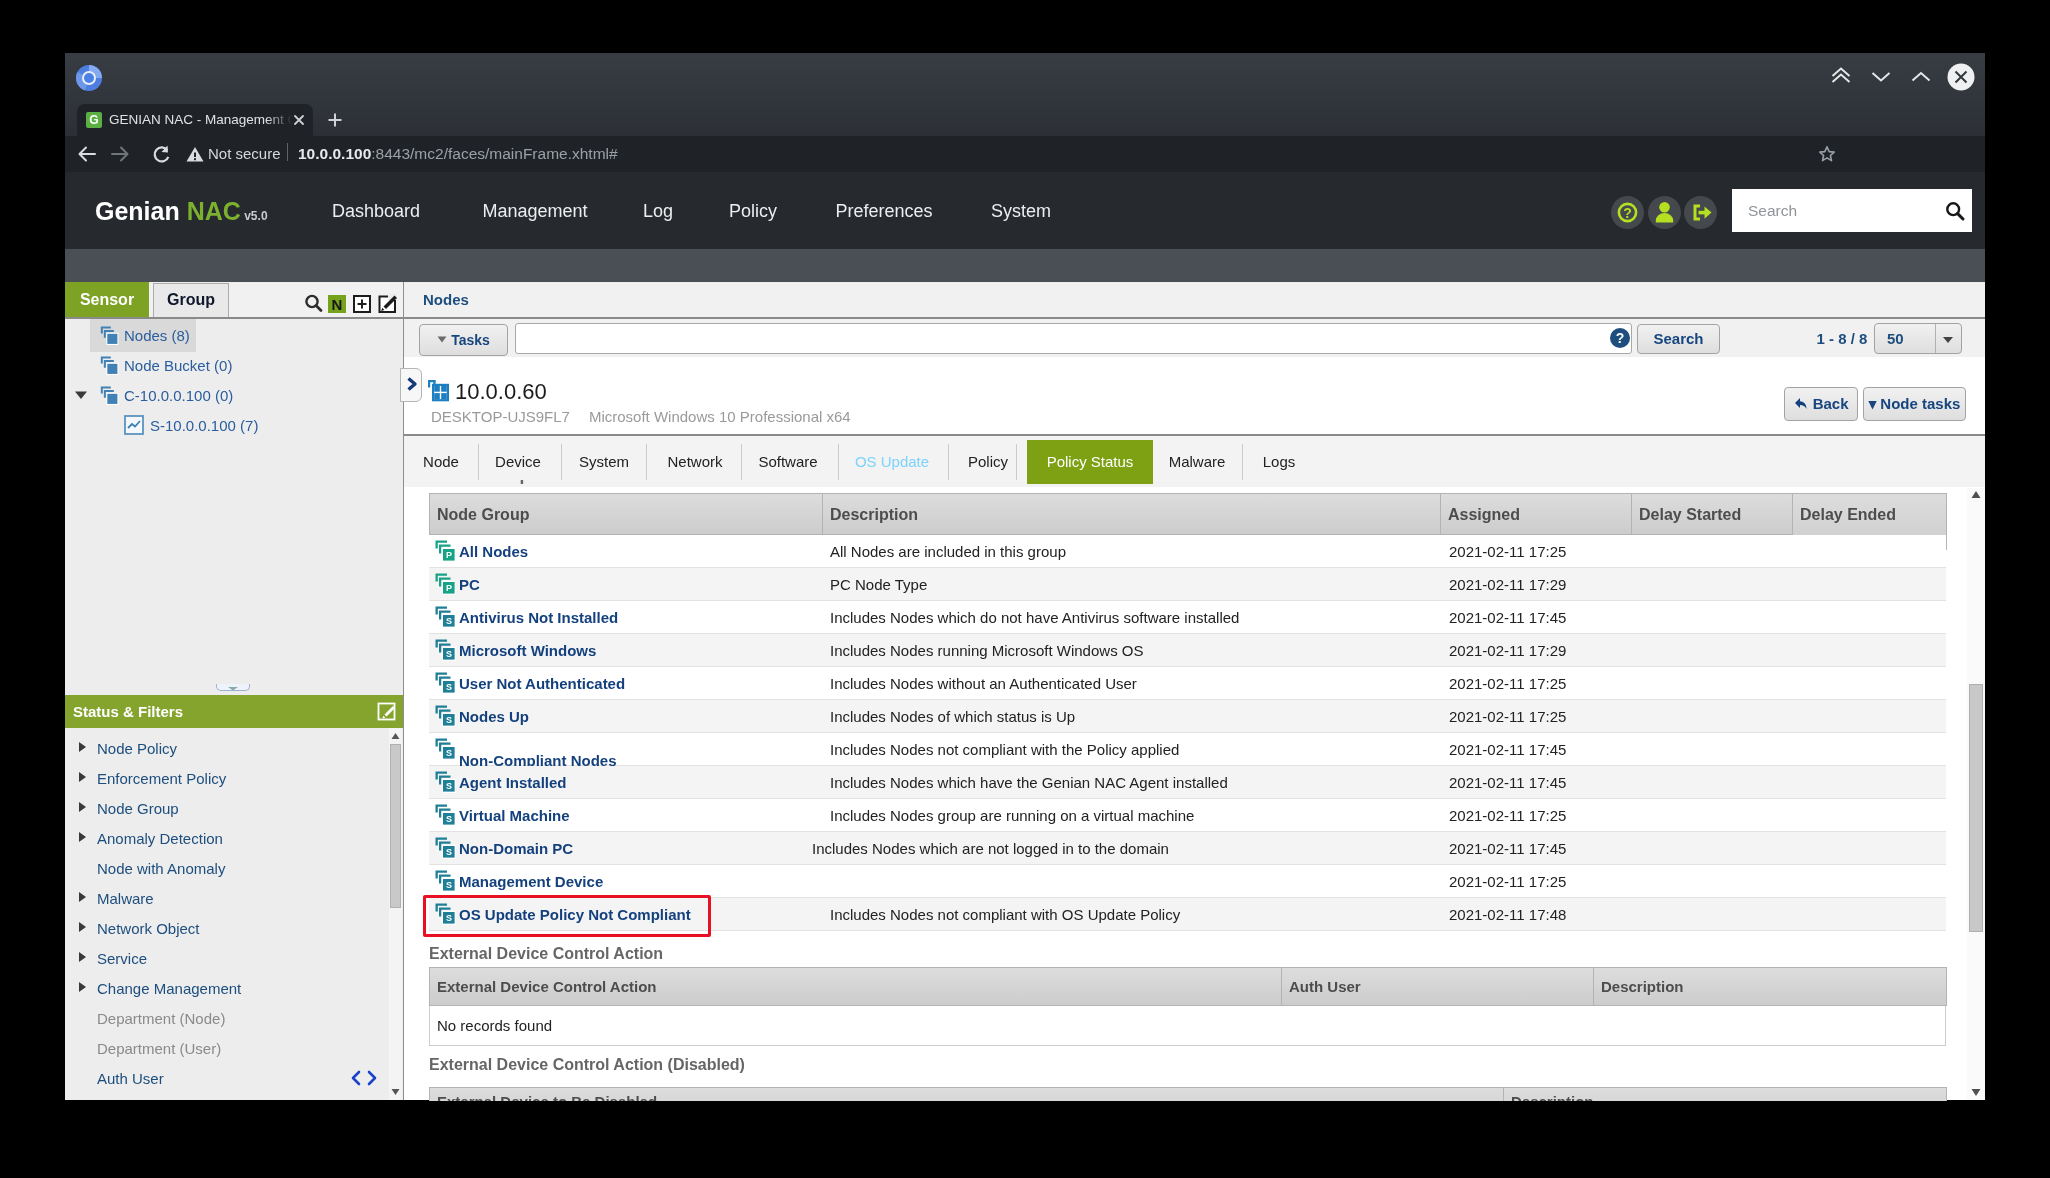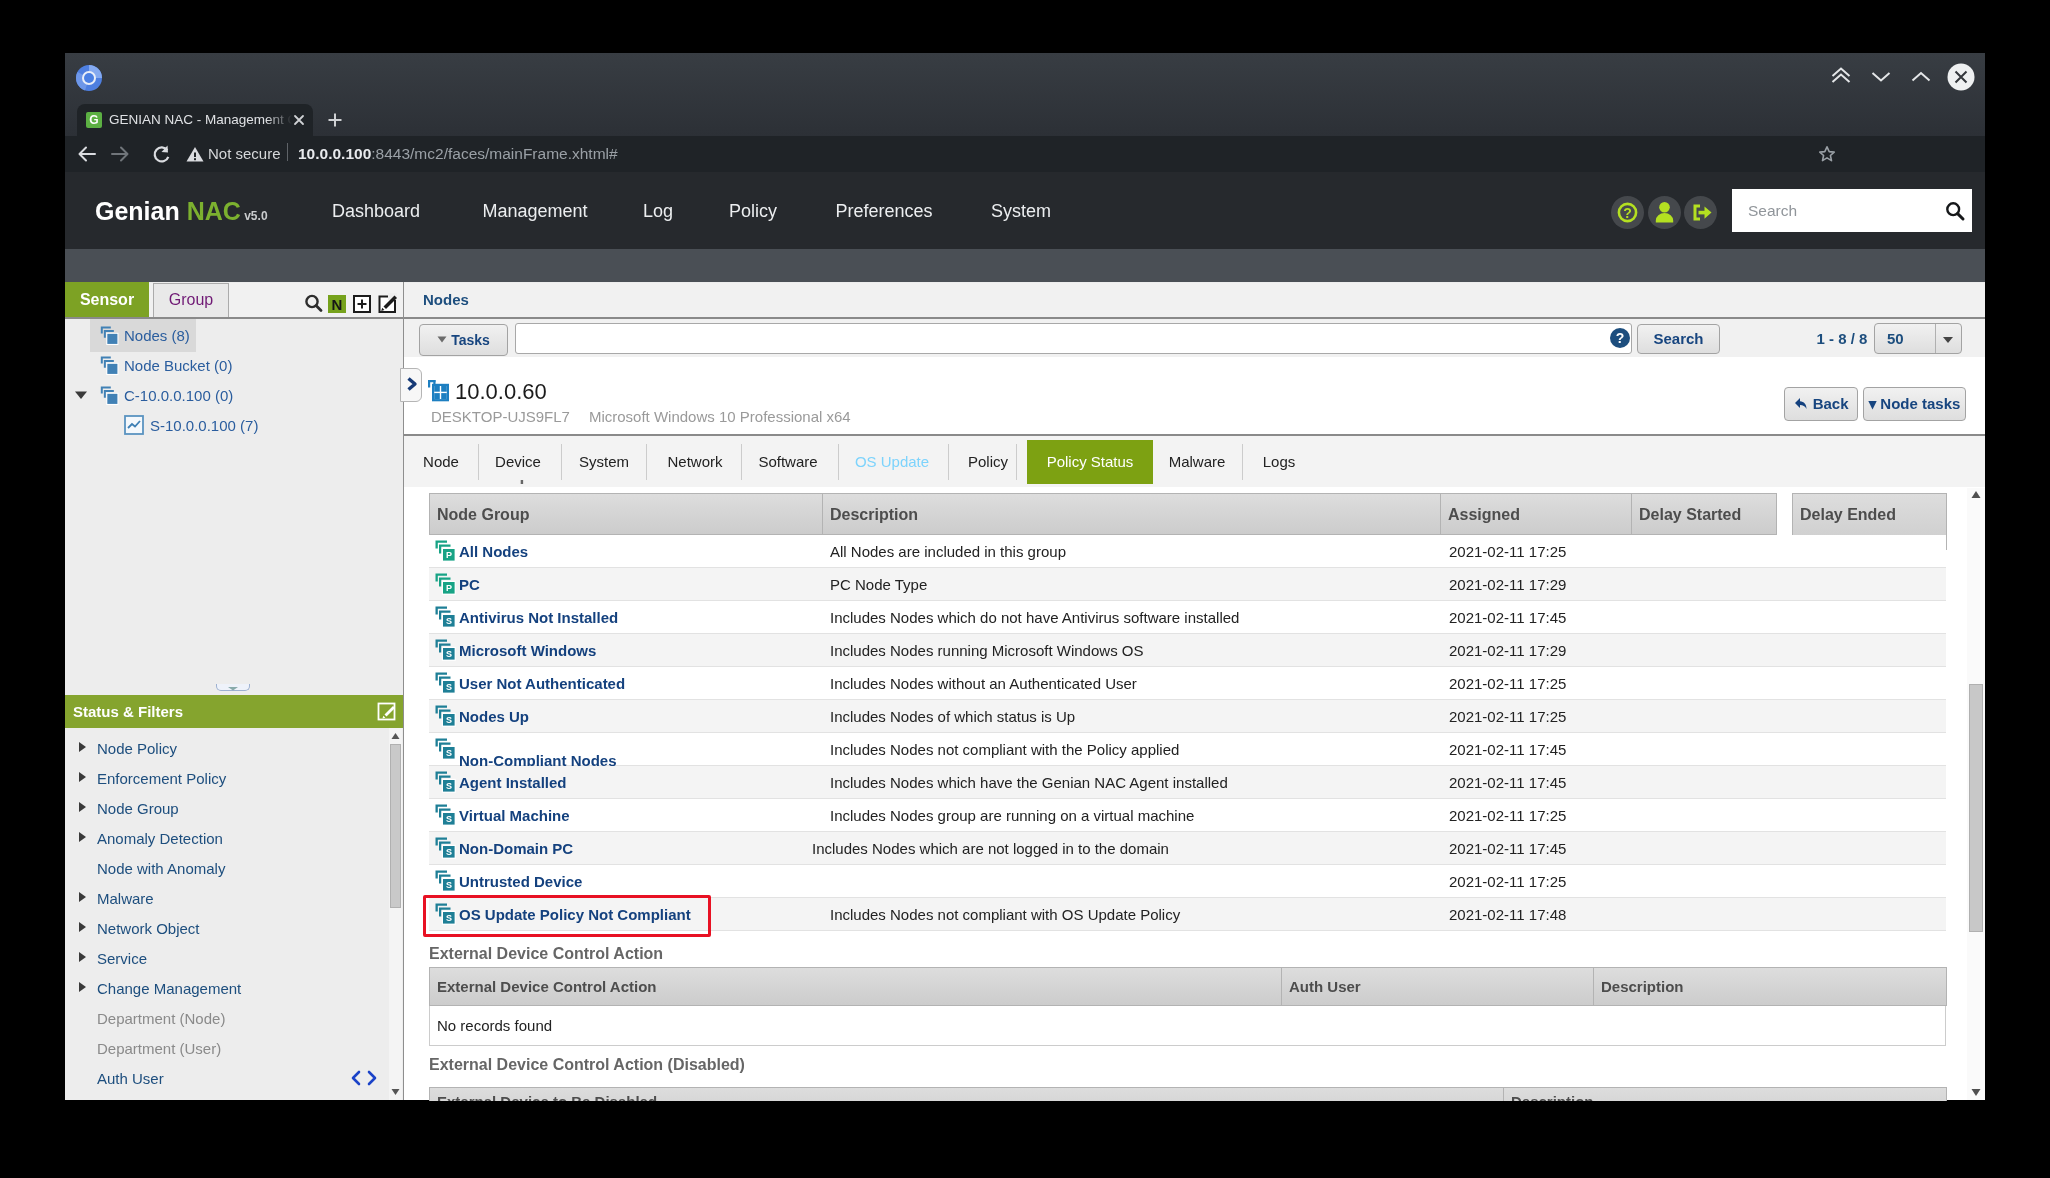--- a/index.html
+++ b/index.html
@@ -91,21 +91,21 @@
         <circle cx="8.2" cy="8.2" r="5.9" fill="none" stroke="#16181a" stroke-width="2.4"></circle>
         <path d="M12.6 12.6 L18 18" stroke="#16181a" stroke-width="3" stroke-linecap="round"></path>
       </svg>
 <div class="abs" style="left:0;top:196px;width:1920px;height:33px;background:#4a4f55"></div>
 </div>
 <div class="abs" style="left:65px;top:282px;width:1920px;height:818px;background:#ededed"></div>
 <div class="abs" style="left:404px;top:487px;width:1581px;height:613px;background:#fff"></div>
 <div class="abs" style="left:403px;top:282px;width:1px;height:818px;background:#8e8e8e"></div>
 <div class="abs" style="left:65px;top:283px;width:338px;height:36px;background:#f1f1f1;border-bottom:2px solid #8a8a8a"></div>
 <div class="abs" style="left:65px;top:282px;width:84px;height:35px;background:#7da224;color:#fff;font-weight:bold;font-size:16px;text-align:center;line-height:35px">Sensor</div>
-<div class="abs" style="left:153px;top:283px;width:76px;height:34px;background:#e9e9e9;border:1px solid #ababab;border-bottom:none;color:#701a75;font-weight:normal;font-size:16px;text-align:center;line-height:32px">Group</div>
+<div class="abs" style="left:153px;top:283px;width:76px;height:34px;background:#e9e9e9;border:1px solid #ababab;border-bottom:none;color:#0f172a;font-weight:bold;font-size:16px;text-align:center;line-height:32px">Group</div>
 <svg class="abs" style="left:304px;top:293px" width="100" height="22" viewBox="0 0 100 22">
 <circle cx="8" cy="8.5" r="5.6" fill="none" stroke="#2d2d2d" stroke-width="2.4"></circle>
       <path d="M12.3 12.8 L17 17.5" stroke="#2d2d2d" stroke-width="2.8" stroke-linecap="round"></path>
 <rect x="24" y="2" width="18" height="18" fill="#76a21c"></rect>
       <text x="33" y="16.5" font-size="15" font-weight="bold" fill="#161616" text-anchor="middle" font-family="Liberation Sans">N</text>
 <rect x="50" y="3" width="16" height="16" fill="#fff" stroke="#1c1c1c" stroke-width="2"></rect>
       <path d="M58 6.5 L58 15.5 M53.5 11 L62.5 11" stroke="#1c1c1c" stroke-width="2"></path>
 <rect x="75.5" y="3.5" width="15.5" height="15.5" fill="#fff" stroke="#1c1c1c" stroke-width="2"></rect>
       <rect x="84" y="0" width="9" height="7" fill="#ededed"></rect>
       <path d="M79.5 13.5 L90.5 2.5 L93 5 L82 16 Z" fill="#1c1c1c"></path>
@@ -259,21 +259,21 @@
 <div class="abs" style="left:838px;top:444px;width:1px;height:36px;background:#ccc"></div>
 <div class="abs" style="left:948px;top:444px;width:1px;height:36px;background:#ccc"></div>
 <div class="abs" style="left:1016px;top:444px;width:1px;height:36px;background:#ccc"></div>
 <div class="abs" style="left:1242px;top:444px;width:1px;height:36px;background:#ccc"></div>
 <div class="abs" style="left:429px;top:480px;width:300px;height:7px;overflow:hidden">
       <div style="margin-top:-16px;color:#666;font-weight:bold;font-size:17.5px">Node Group</div>
     </div>
 <div class="hdrcell" style="left:429px;top:493px;width:394px;height:42px;line-height:42px;font-size:16px">Node Group</div>
 <div class="hdrcell" style="left:822px;top:493px;width:619px;height:42px;line-height:42px;font-size:16px">Description</div>
 <div class="hdrcell" style="left:1440px;top:493px;width:192px;height:42px;line-height:42px;font-size:16px">Assigned</div>
-<div class="hdrcell" style="left:1631px;top:493px;width:146px;height:42px;line-height:42px;font-size:16px">Delay Started</div>
+<div class="hdrcell" style="left:1631px;top:493px;width:162px;height:42px;line-height:42px;font-size:16px">Delay Started</div>
 <div class="hdrcell" style="left:1792px;top:493px;width:155px;height:57px;line-height:42px;font-size:16px">Delay Ended</div>
 <div class="abs" style="left:429px;top:535px;width:1517px;height:33px;background:#ffffff;border-bottom:1px solid #e2e2e2"></div>
 <svg style="position:absolute;left:435px;top:540px" width="21" height="23" viewBox="0 0 21 23">
 <path d="M0.5 8.5 L0.5 0.5 L12 0.5 L12 2.8 L2.8 2.8 L2.8 8.5 Z" fill="#17a385"></path>
 <path d="M4 13.5 L4 4.5 L15.5 4.5 L15.5 6.8 L6.3 6.8 L6.3 13.5 Z" fill="#17a385"></path>
 <rect x="6.8" y="7.8" width="14" height="14" fill="#fff"></rect>
 <rect x="8" y="9" width="11.6" height="11.6" fill="#17a385"></rect>
 <text x="14" y="18.4" font-size="9" font-weight="bold" fill="#fff" text-anchor="middle" font-family="Liberation Sans">P</text>
 </svg>
 <div class="link" style="left:459px;top:543px">All Nodes</div>
@@ -379,21 +379,21 @@
 <div class="cell" style="left:812px;top:840px">Includes Nodes which are not logged in to the domain</div>
 <div class="cell" style="left:1449px;top:840px">2021-02-11 17:45</div>
 <div class="abs" style="left:429px;top:865px;width:1517px;height:33px;background:#ffffff;border-bottom:1px solid #e2e2e2"></div>
 <svg style="position:absolute;left:435px;top:870px" width="21" height="23" viewBox="0 0 21 23">
 <path d="M0.5 8.5 L0.5 0.5 L12 0.5 L12 2.8 L2.8 2.8 L2.8 8.5 Z" fill="#1e7f96"></path>
 <path d="M4 13.5 L4 4.5 L15.5 4.5 L15.5 6.8 L6.3 6.8 L6.3 13.5 Z" fill="#1e7f96"></path>
 <rect x="6.8" y="7.8" width="14" height="14" fill="#fff"></rect>
 <rect x="8" y="9" width="11.6" height="11.6" fill="#1e7f96"></rect>
 <text x="14" y="18.4" font-size="9" font-weight="bold" fill="#fff" text-anchor="middle" font-family="Liberation Sans">S</text>
 </svg>
-<div class="link" style="left:459px;top:873px">Untrusted Device</div>
+<div class="link" style="left:459px;top:873px">Management Device</div>
 <div class="cell" style="left:1449px;top:873px">2021-02-11 17:25</div>
 <div class="abs" style="left:429px;top:898px;width:1517px;height:33px;background:#f4f4f4;border-bottom:1px solid #e2e2e2"></div>
 <svg style="position:absolute;left:435px;top:903px" width="21" height="23" viewBox="0 0 21 23">
 <path d="M0.5 8.5 L0.5 0.5 L12 0.5 L12 2.8 L2.8 2.8 L2.8 8.5 Z" fill="#1e7f96"></path>
 <path d="M4 13.5 L4 4.5 L15.5 4.5 L15.5 6.8 L6.3 6.8 L6.3 13.5 Z" fill="#1e7f96"></path>
 <rect x="6.8" y="7.8" width="14" height="14" fill="#fff"></rect>
 <rect x="8" y="9" width="11.6" height="11.6" fill="#1e7f96"></rect>
 <text x="14" y="18.4" font-size="9" font-weight="bold" fill="#fff" text-anchor="middle" font-family="Liberation Sans">S</text>
 </svg>
 <div class="link" style="left:459px;top:906px">OS Update Policy Not Compliant</div>

